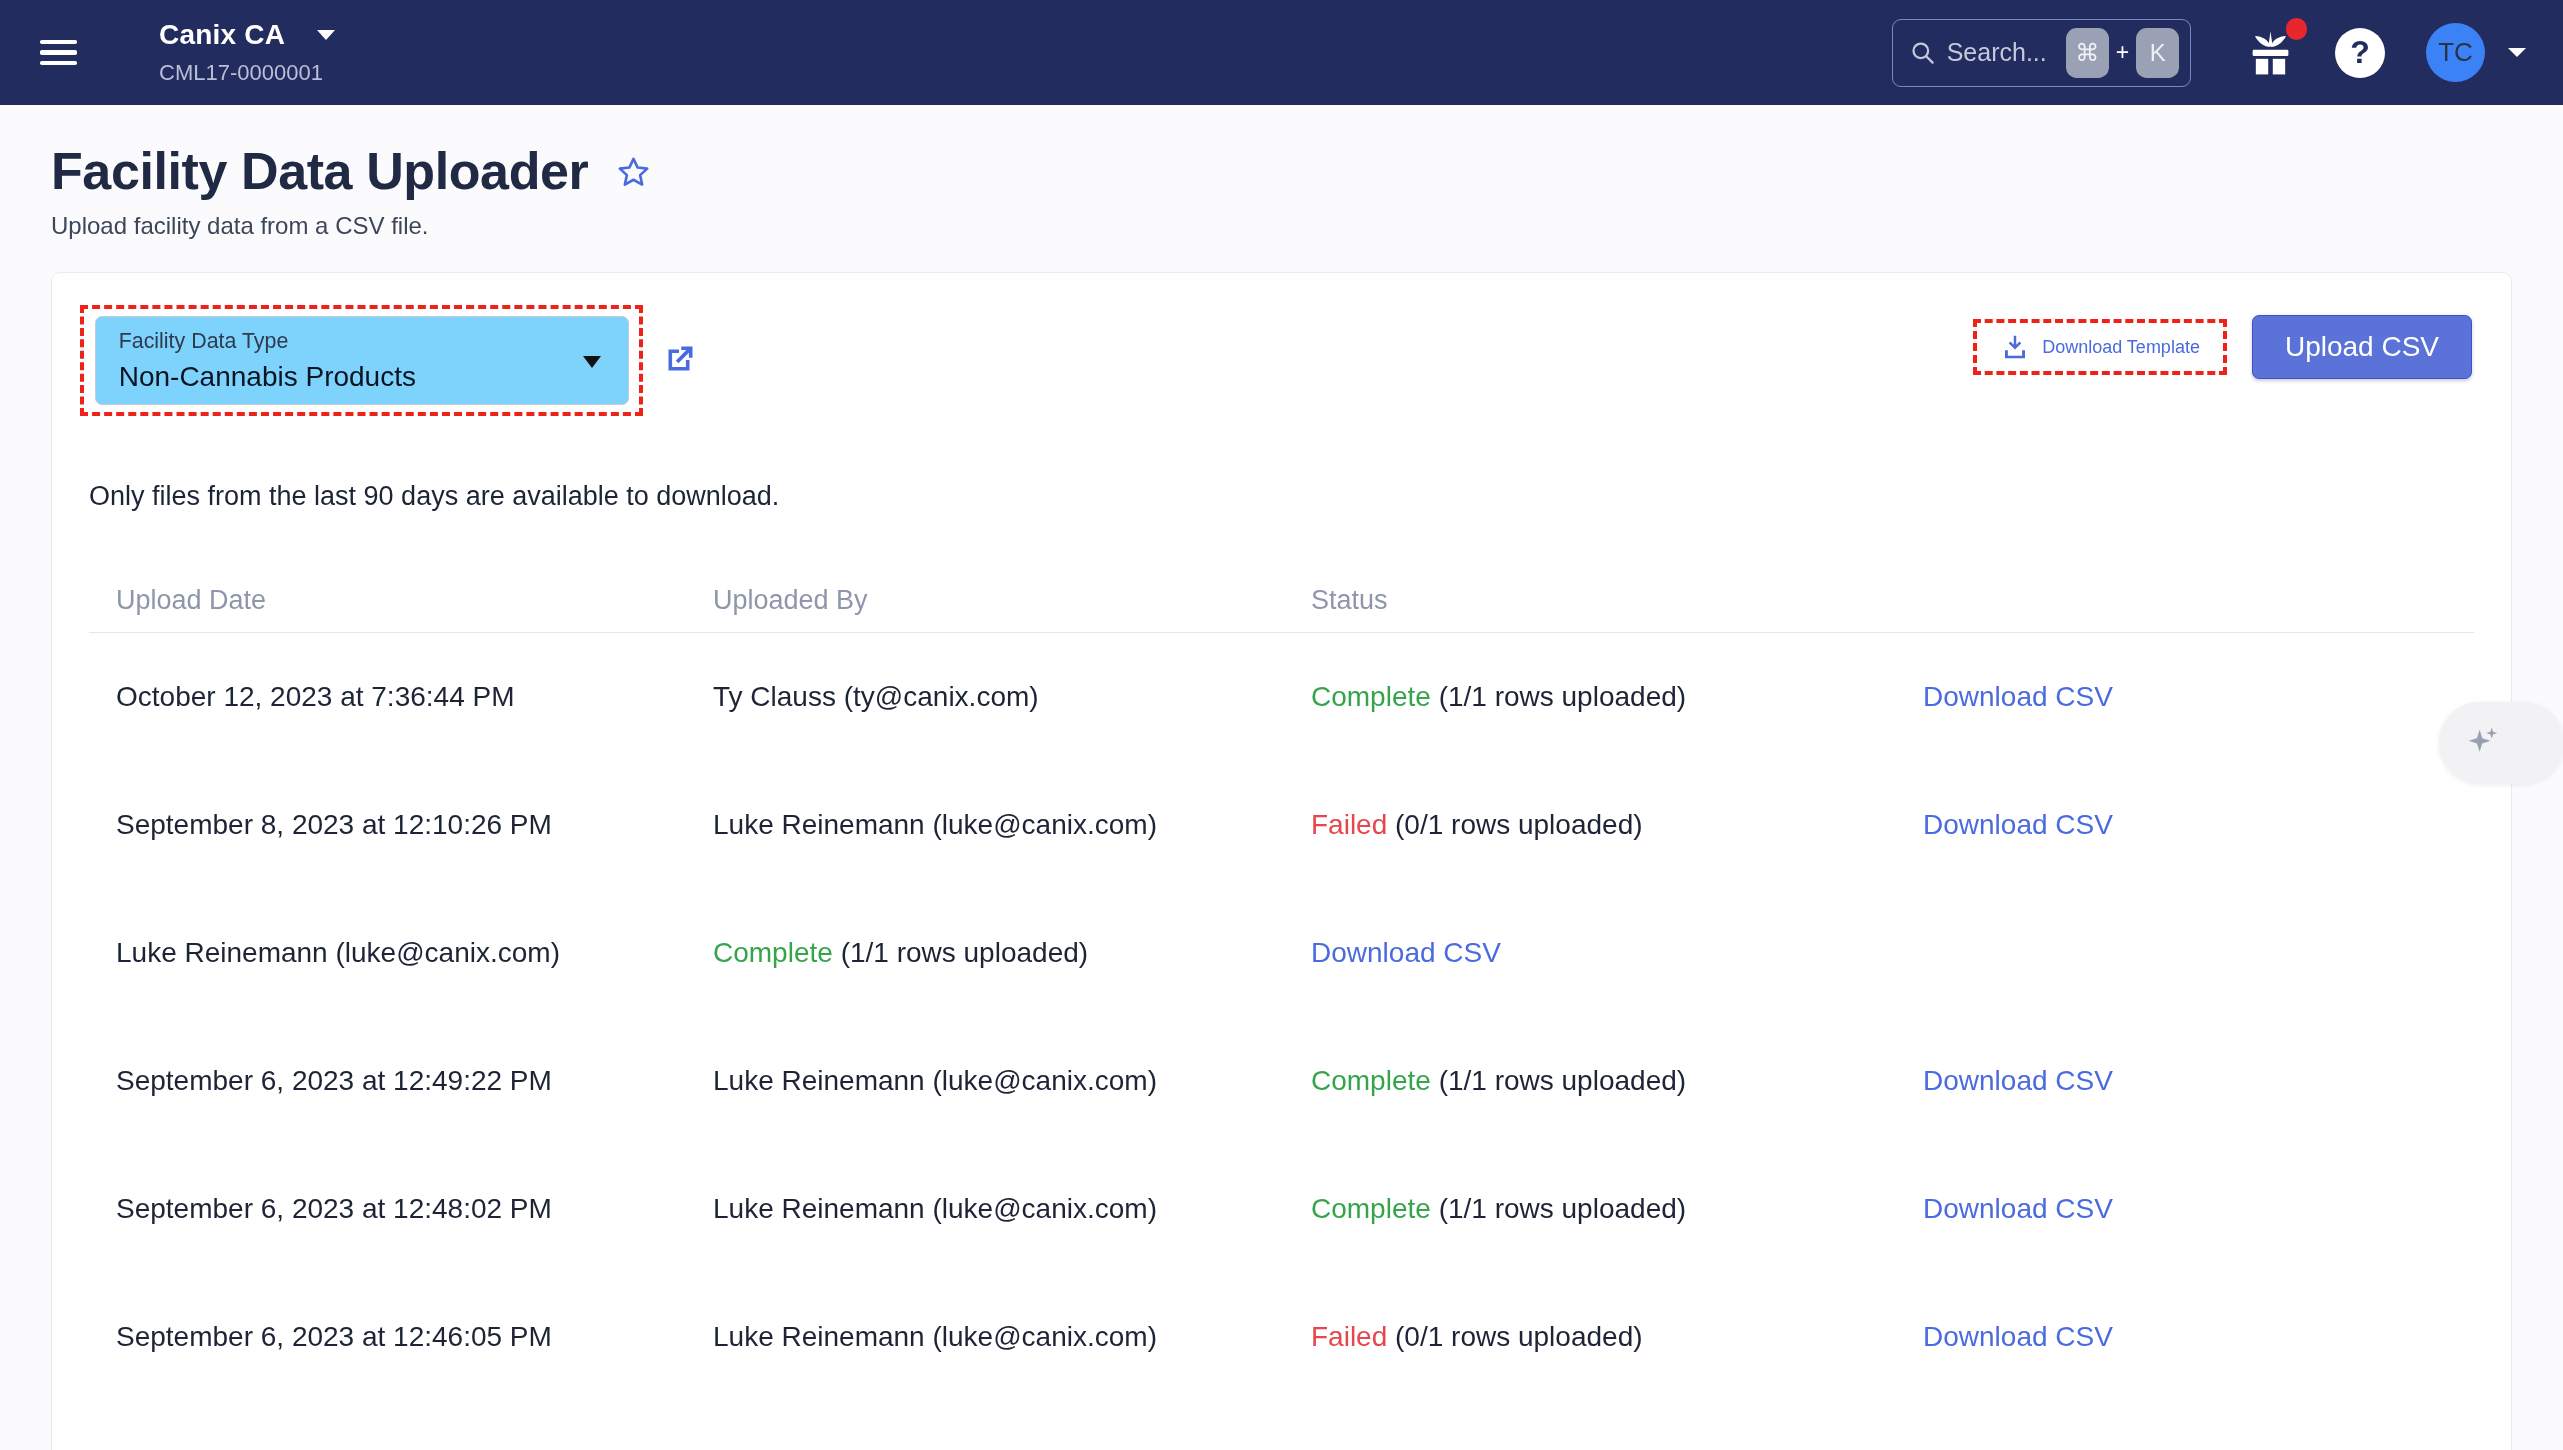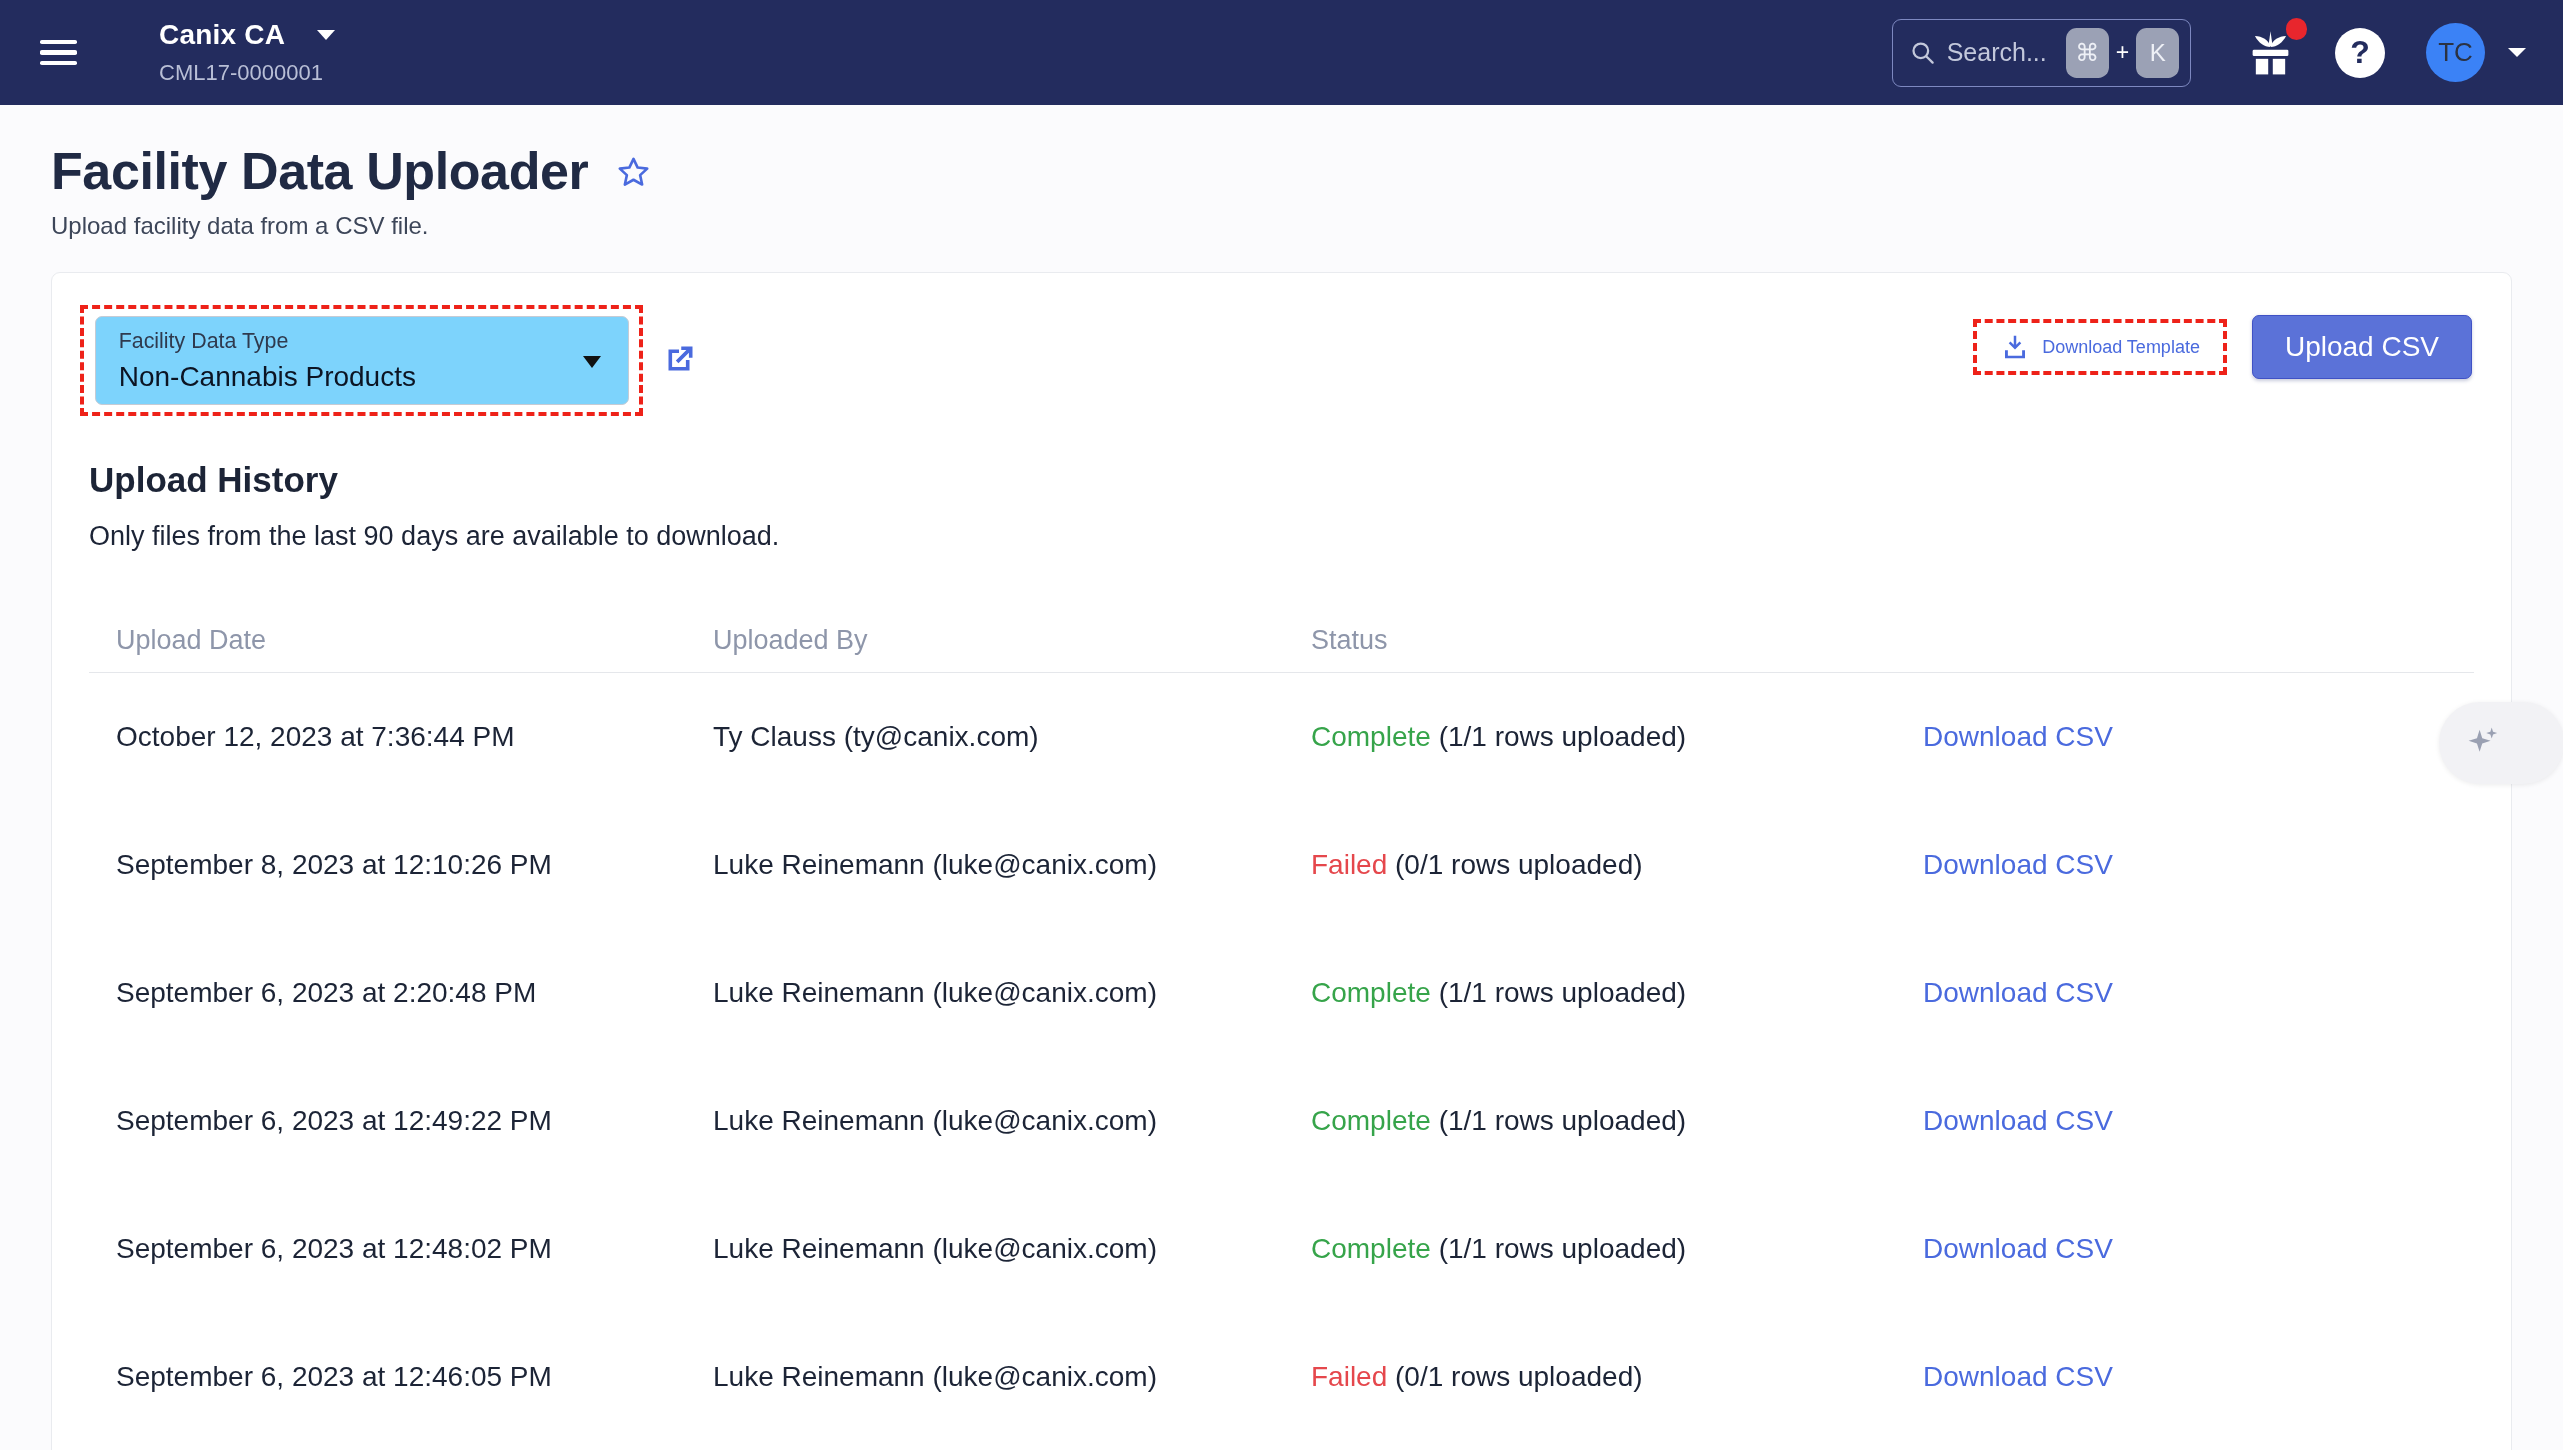--- a/index.html
+++ b/index.html
@@ -156,21 +156,20 @@
             <path d="M4 14.5h2.3V19h11.4v-4.5H20V21H4z"></path>
           </svg>
           <span>Download Template</span>
         </a>
       </div>
       <button class="btn-upload">Upload CSV</button>
     </div>
   </div>
 
   <div class="history">
-    <h2>Upload History</h2>
     <div class="history-note">Only files from the last 90 days are available to download.</div>
 
     <div class="table">
       <div class="thead">
         <div>Upload Date</div>
         <div>Uploaded By</div>
         <div>Status</div>
         <div></div>
       </div>
       <div id="table-body">
@@ -188,21 +187,20 @@
     <div class="td date">September 8, 2023 at 12:10:26 PM</div>
     <div class="td by">Luke Reinemann (luke@canix.com)</div>
     <div class="td status">
       <span class="status-word" style="color: rgb(229, 71, 76);">Failed </span>
       <span class="status-detail">(0/1 rows uploaded)</span>
     </div>
     <div class="td"><a class="dl">Download CSV</a></div>
   </div>
 
   <div class="trow">
-    <div class="td date">September 6, 2023 at 2:20:48 PM</div>
     <div class="td by">Luke Reinemann (luke@canix.com)</div>
     <div class="td status">
       <span class="status-word" style="color: rgb(54, 164, 74);">Complete </span>
       <span class="status-detail">(1/1 rows uploaded)</span>
     </div>
     <div class="td"><a class="dl">Download CSV</a></div>
   </div>
 
   <div class="trow">
     <div class="td date">September 6, 2023 at 12:49:22 PM</div>

